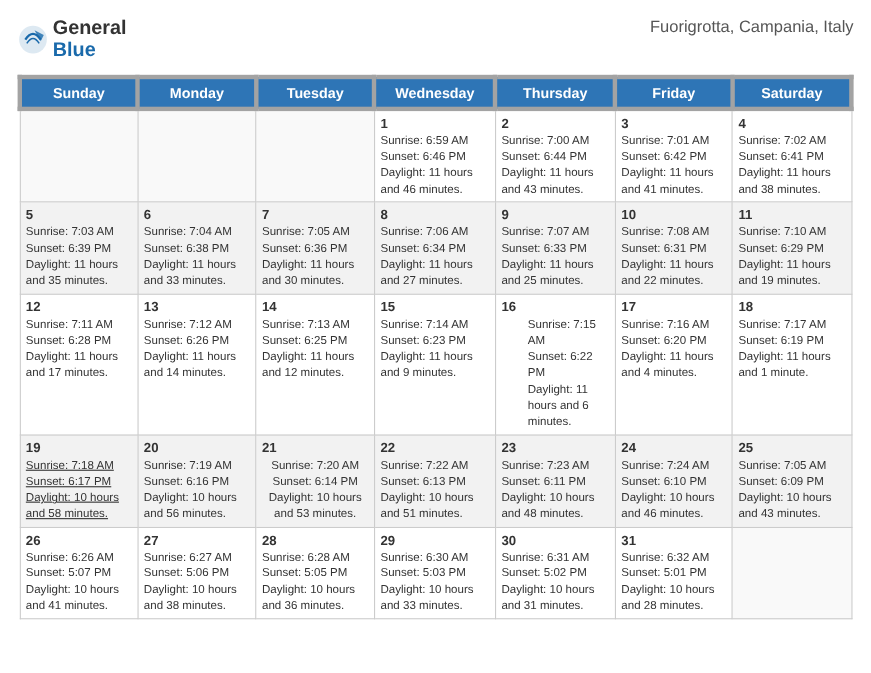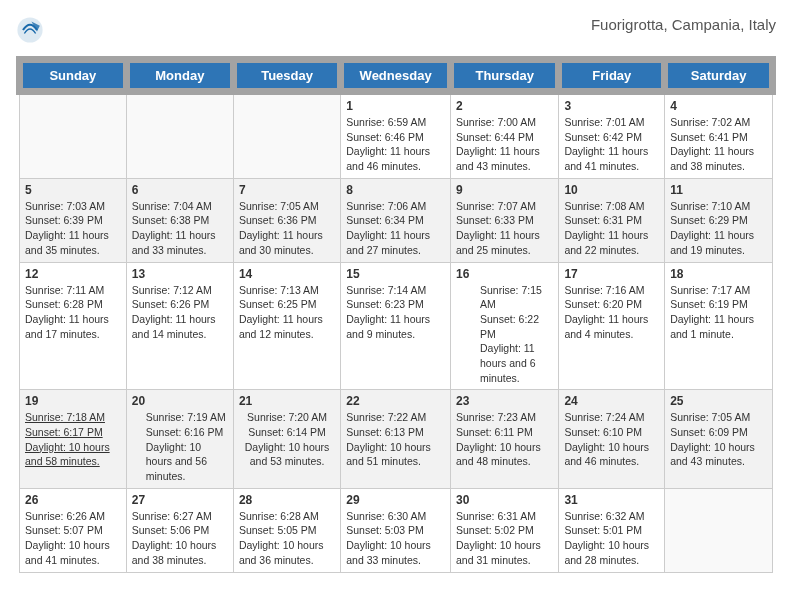--- a/index.html
+++ b/index.html
@@ -56,21 +56,21 @@
       width: 100%;
       border-collapse: collapse;
       border: 1px solid #ccc;
     }
     .calendar th {
       background: #2e75b6;
       color: #fff;
       font-size: 13px;
       font-weight: bold;
       padding: 5px 4px;
-      border: 7px solid #a3a3a3;
+      border: 4px solid #a3a3a3;
       text-align: center;
     }
     .calendar td {
       vertical-align: top;
       border: 1px solid #ccc;
       padding: 4px 5px;
       width: 113px;
       min-height: 80px;
       background: #fff;
       font-size: 11px;
@@ -97,20 +97,24 @@
 <body>
 
 <div class="header">
   <div class="logo">
     <svg class="logo-icon" viewBox="0 0 40 40">
       <circle cx="20" cy="20" r="18" fill="#1a6aab" opacity="0.15"></circle>
       <path d="M10 20 Q20 5 30 20" stroke="#1a6aab" stroke-width="3" fill="none"></path>
       <path d="M12 25 Q20 12 28 25" stroke="#1a6aab" stroke-width="2" fill="none"></path>
       <path d="M22 8 L34 14 L30 22" fill="#1a6aab" opacity="0.8"></path>
     </svg>
+    <div class="logo-text">
+      <span class="logo-general">General</span>
+      <span class="logo-blue">Blue</span>
+    </div>
   </div>
   <div class="title-block">
     <div class="subtitle">Fuorigrotta, Campania, Italy</div>
   </div>
 </div>
 
 <table class="calendar">
   <thead>
     <tr>
     <th>Sunday</th>
@@ -242,21 +246,21 @@
       </tr>
       <tr>
         <td>
           <div class="day-num">19</div>
           <div class="day-info" style="white-space: pre-line; text-decoration: underline;">Sunrise: 7:18 AM
 Sunset: 6:17 PM
 Daylight: 10 hours and 58 minutes.</div>
         </td>
         <td>
           <div class="day-num">20</div>
-          <div class="day-info" style="white-space: pre-line; margin-left: 14px;">Sunrise: 7:19 AM
+          <div class="day-info" style="white-space: pre-line;">Sunrise: 7:19 AM
 Sunset: 6:16 PM
 Daylight: 10 hours and 56 minutes.</div>
         </td>
         <td>
           <div class="day-num">21</div>
           <div class="day-info" style="white-space: pre-line; text-align: center;">Sunrise: 7:20 AM
 Sunset: 6:14 PM
 Daylight: 10 hours and 53 minutes.</div>
         </td>
         <td>

